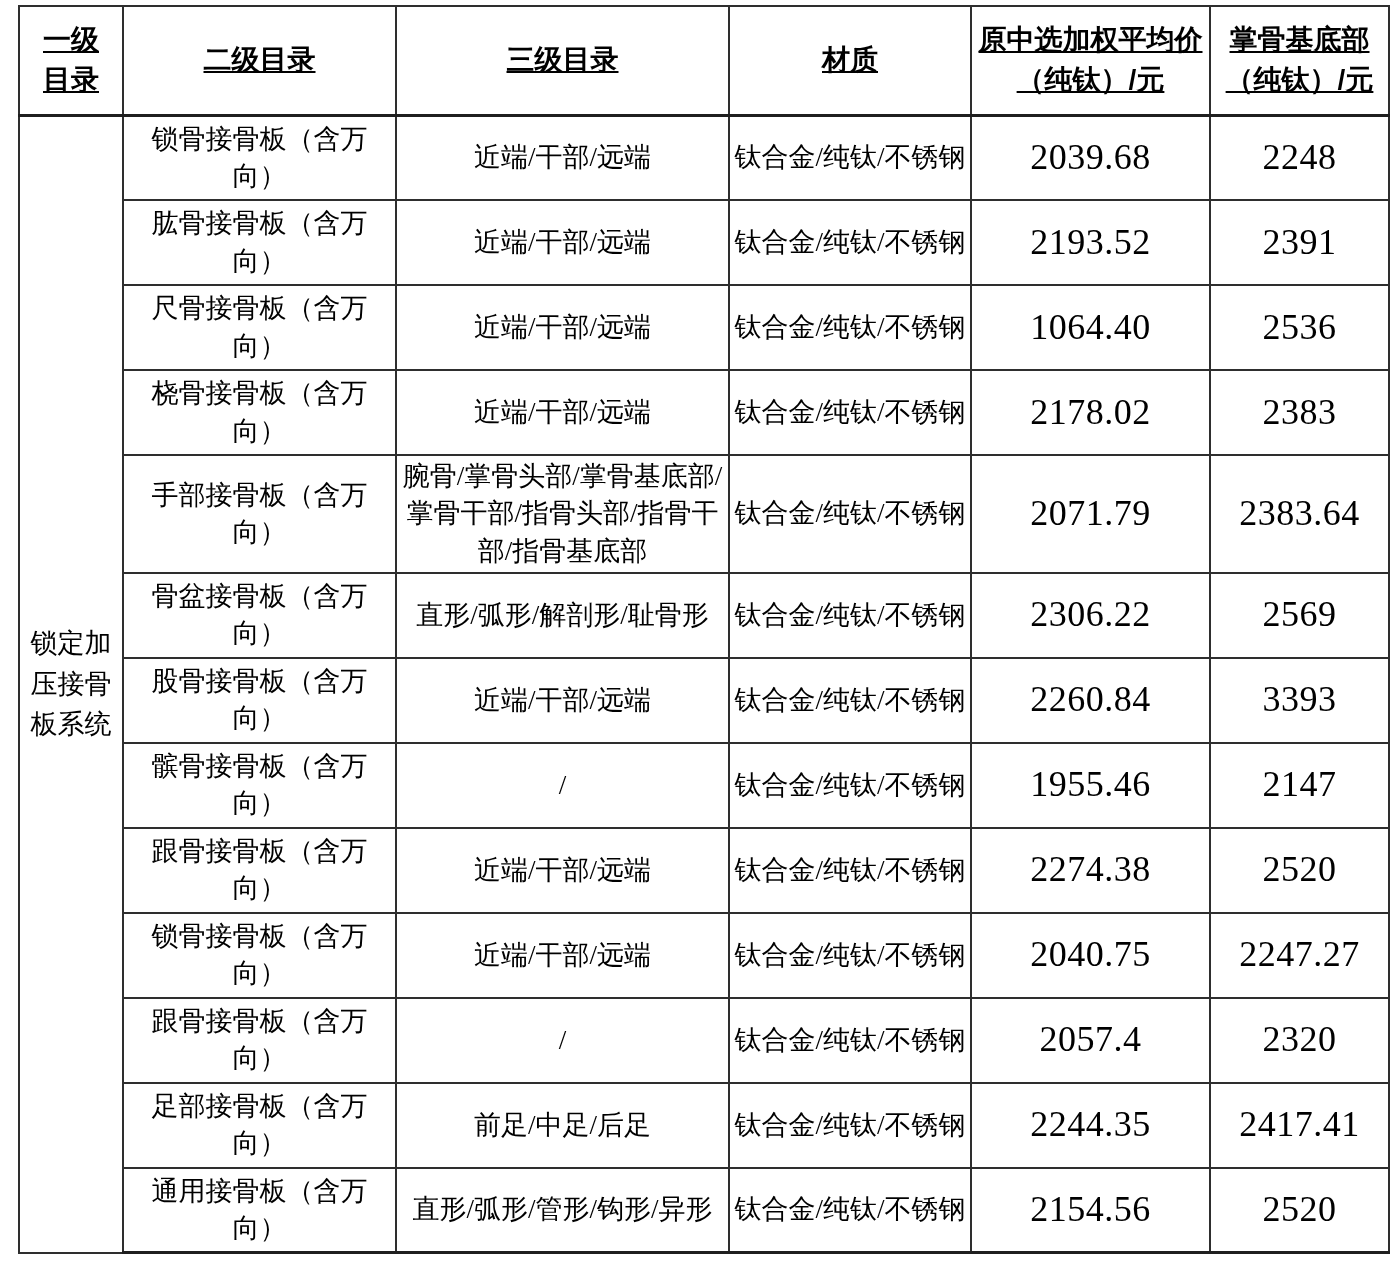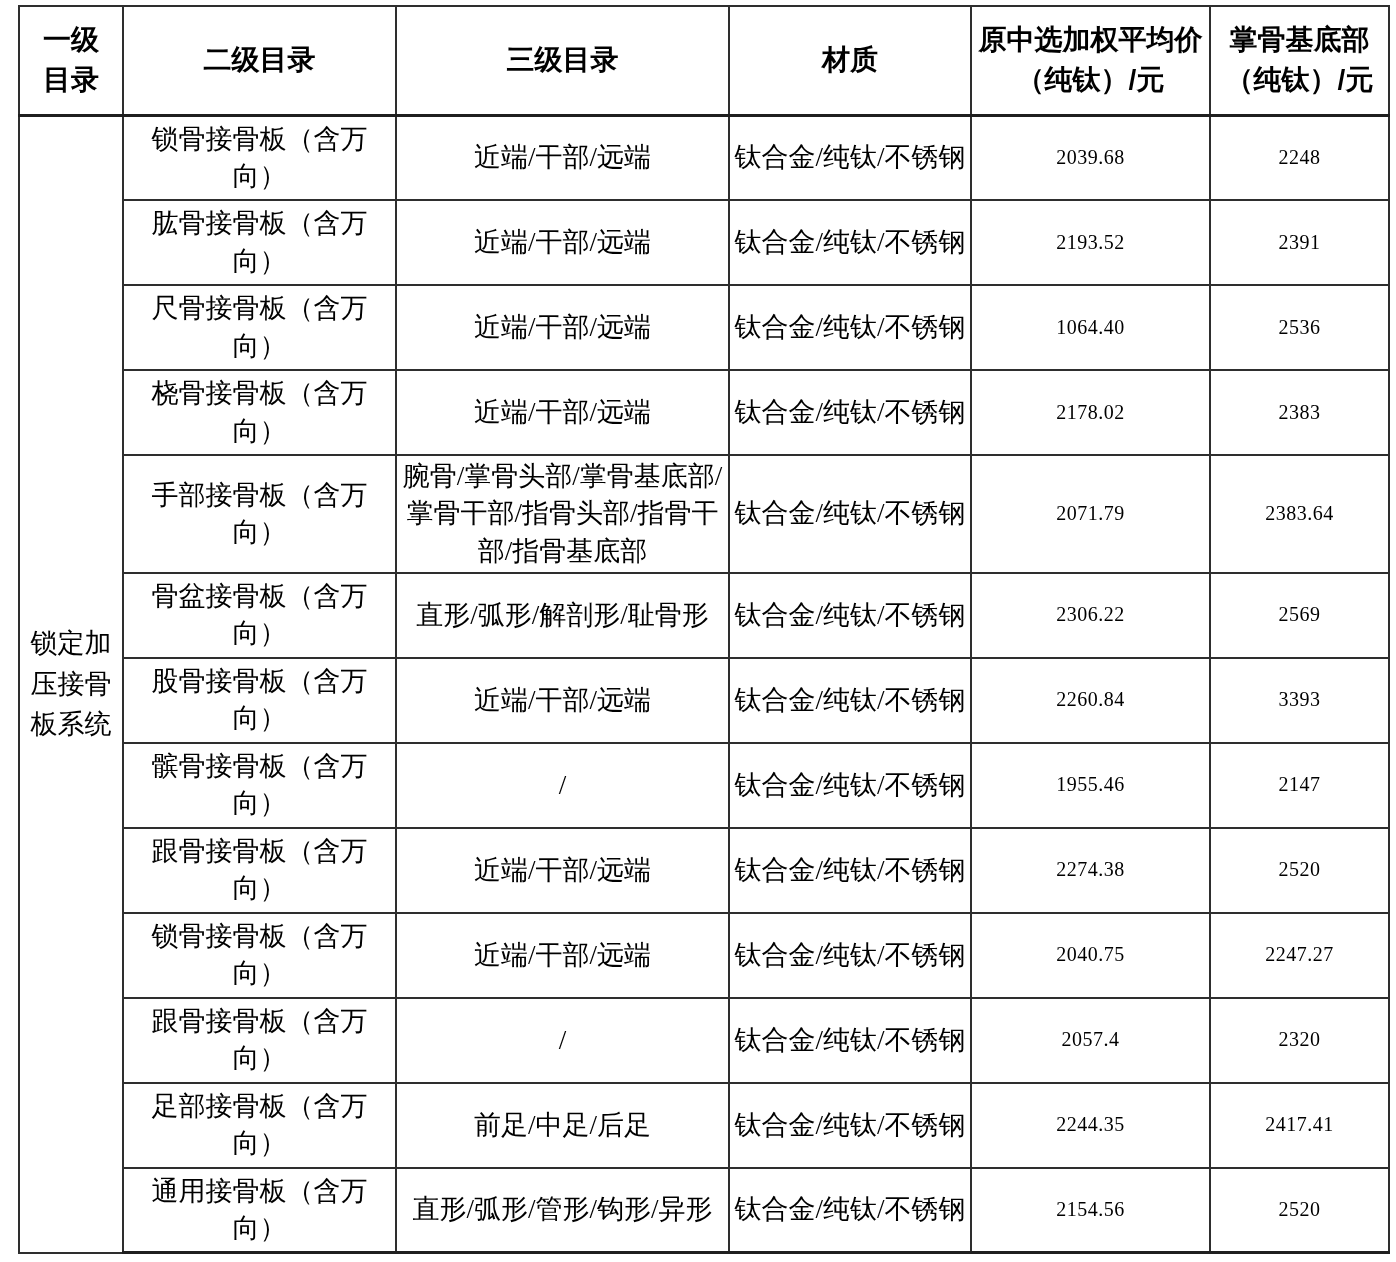--- a/index.html
+++ b/index.html
@@ -30,29 +30,29 @@
   .doc-table th {
     font-family: "Liberation Sans", sans-serif;
     font-weight: bold;
     font-size: 28px;
     white-space: pre-line;
     border-bottom: 3px solid #1f1f1f;
     line-height: 1.45;
   }
   .doc-table tr.body-row:last-child td { border-bottom: 3px solid #1f1f1f; }
   td.num {
-    font-size: 20px;
+    font-size: 36px;
     font-family: "Liberation Serif", serif;
     letter-spacing: 0.5px;
   }
   td.cat-cell {
     font-size: 27px;
     line-height: 1.5;
   }
-  tr.hdr { height: 109px; }
+  tr.hdr { height: 109px; text-decoration: underline; }
   tr.rh  { height: 85px; }
   tr.rh-tall { height: 112px; }
 </style>
 </head>
 <body>
 
 <div class="page">
   <table class="doc-table">
     <colgroup>
       <col style="width:104px">

